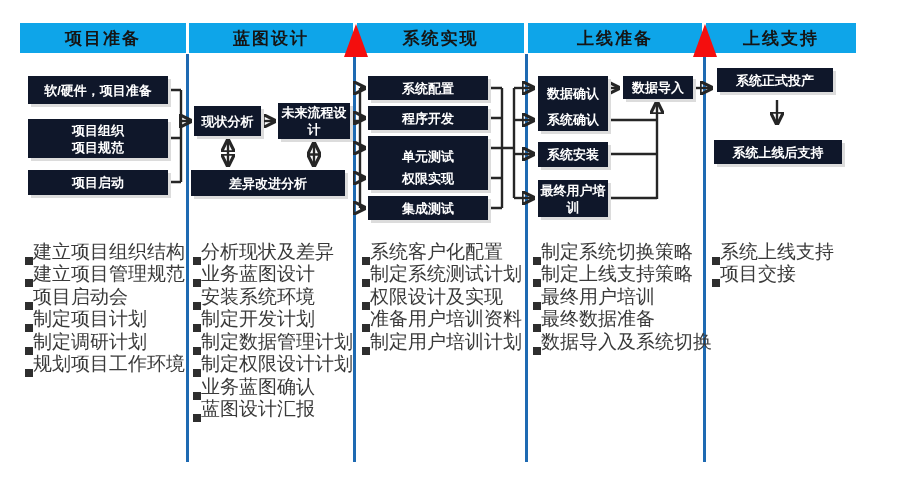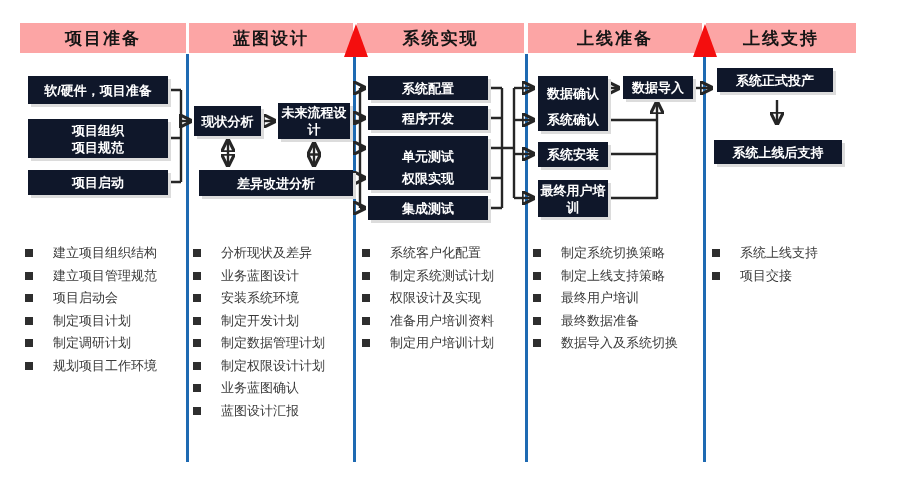--- a/index.html
+++ b/index.html
@@ -1,30 +1,30 @@
 <!DOCTYPE html>
 <html><head>
 <meta charset="utf-8">
 <style>
   html,body{margin:0;padding:0;background:#fff;}
   .canvas{position:relative;width:898px;height:494px;background:#fff;
           font-family:"Liberation Sans",sans-serif;overflow:hidden;}
-  .hdr{position:absolute;top:23px;height:30px;background:#fca5a5;color:#151515;
+  .hdr{position:absolute;top:23px;height:30px;background:#0ea5e9;color:#151515;
        font-weight:bold;font-size:17px;letter-spacing:2px;
        display:flex;align-items:center;justify-content:center;}
   .vline{position:absolute;top:54px;width:3px;height:408px;background:#1e6ab2;}
   .tri{position:absolute;top:24px;width:0;height:0;
        border-left:12px solid transparent;border-right:12px solid transparent;
        border-bottom:33px solid #f40e0e;}
   .pbox{position:absolute;background:#0f172a;color:#fff;font-weight:bold;
         font-size:13px;line-height:17px;display:flex;align-items:center;justify-content:center;
         text-align:center;white-space:pre-line;box-shadow:3px 3px 0 #dcdcdc;}
   .blist{position:absolute;}
-  .brow{display:flex;align-items:center;height:22.5px;gap:20px;
-        font-size:13px;color:#3a3a3a;white-space:nowrap;}
+  .brow{display:flex;align-items:flex-end;height:22.5px;gap:0;
+        font-size:19px;color:#3a3a3a;white-space:nowrap;}
   .sq{width:8px;height:8px;background:#2e2e2e;flex:0 0 8px;}
   svg.lines{position:absolute;left:0;top:0;pointer-events:none;}
   svg.lines path{stroke:#262626;stroke-width:2.4;fill:none;}
 </style>
 </head>
 <body>
 
 <div class="canvas">
 
   <div class="hdr" style="left:20px;width:166px">项目准备</div>
@@ -80,21 +80,21 @@
   </svg>
 
   <div class="pbox" style="left:28px;top:76px;width:140px;height:28px">软/硬件，项目准备</div>
   <div class="pbox" style="left:28px;top:119px;width:140px;height:39px">项目组织
 项目规范</div>
   <div class="pbox" style="left:28px;top:170px;width:140px;height:25px">项目启动</div>
 
   <div class="pbox" style="left:194px;top:106px;width:67px;height:30px">现状分析</div>
   <div class="pbox" style="left:278px;top:103px;width:72px;height:36px">未来流程设
 计</div>
-  <div class="pbox" style="left:199px;top:170px;width:154px;height:26px">差异改进分析</div>
+  <div class="pbox" style="left:191px;top:170px;width:154px;height:26px">差异改进分析</div>
 
   <div class="pbox" style="left:368px;top:76px;width:120px;height:24px">系统配置</div>
   <div class="pbox" style="left:368px;top:106px;width:120px;height:24px">程序开发</div>
   <div class="pbox" style="left:368px;top:136px;width:120px;height:40px">单元测试</div>
   <div class="pbox" style="left:368px;top:166px;width:120px;height:24px">权限实现</div>
   <div class="pbox" style="left:368px;top:196px;width:120px;height:24px">集成测试</div>
 
   <div class="pbox" style="left:538px;top:76px;width:70px;height:35px">数据确认</div>
   <div class="pbox" style="left:623px;top:76px;width:70px;height:23px">数据导入</div>
   <div class="pbox" style="left:538px;top:108px;width:70px;height:23px">系统确认</div>

